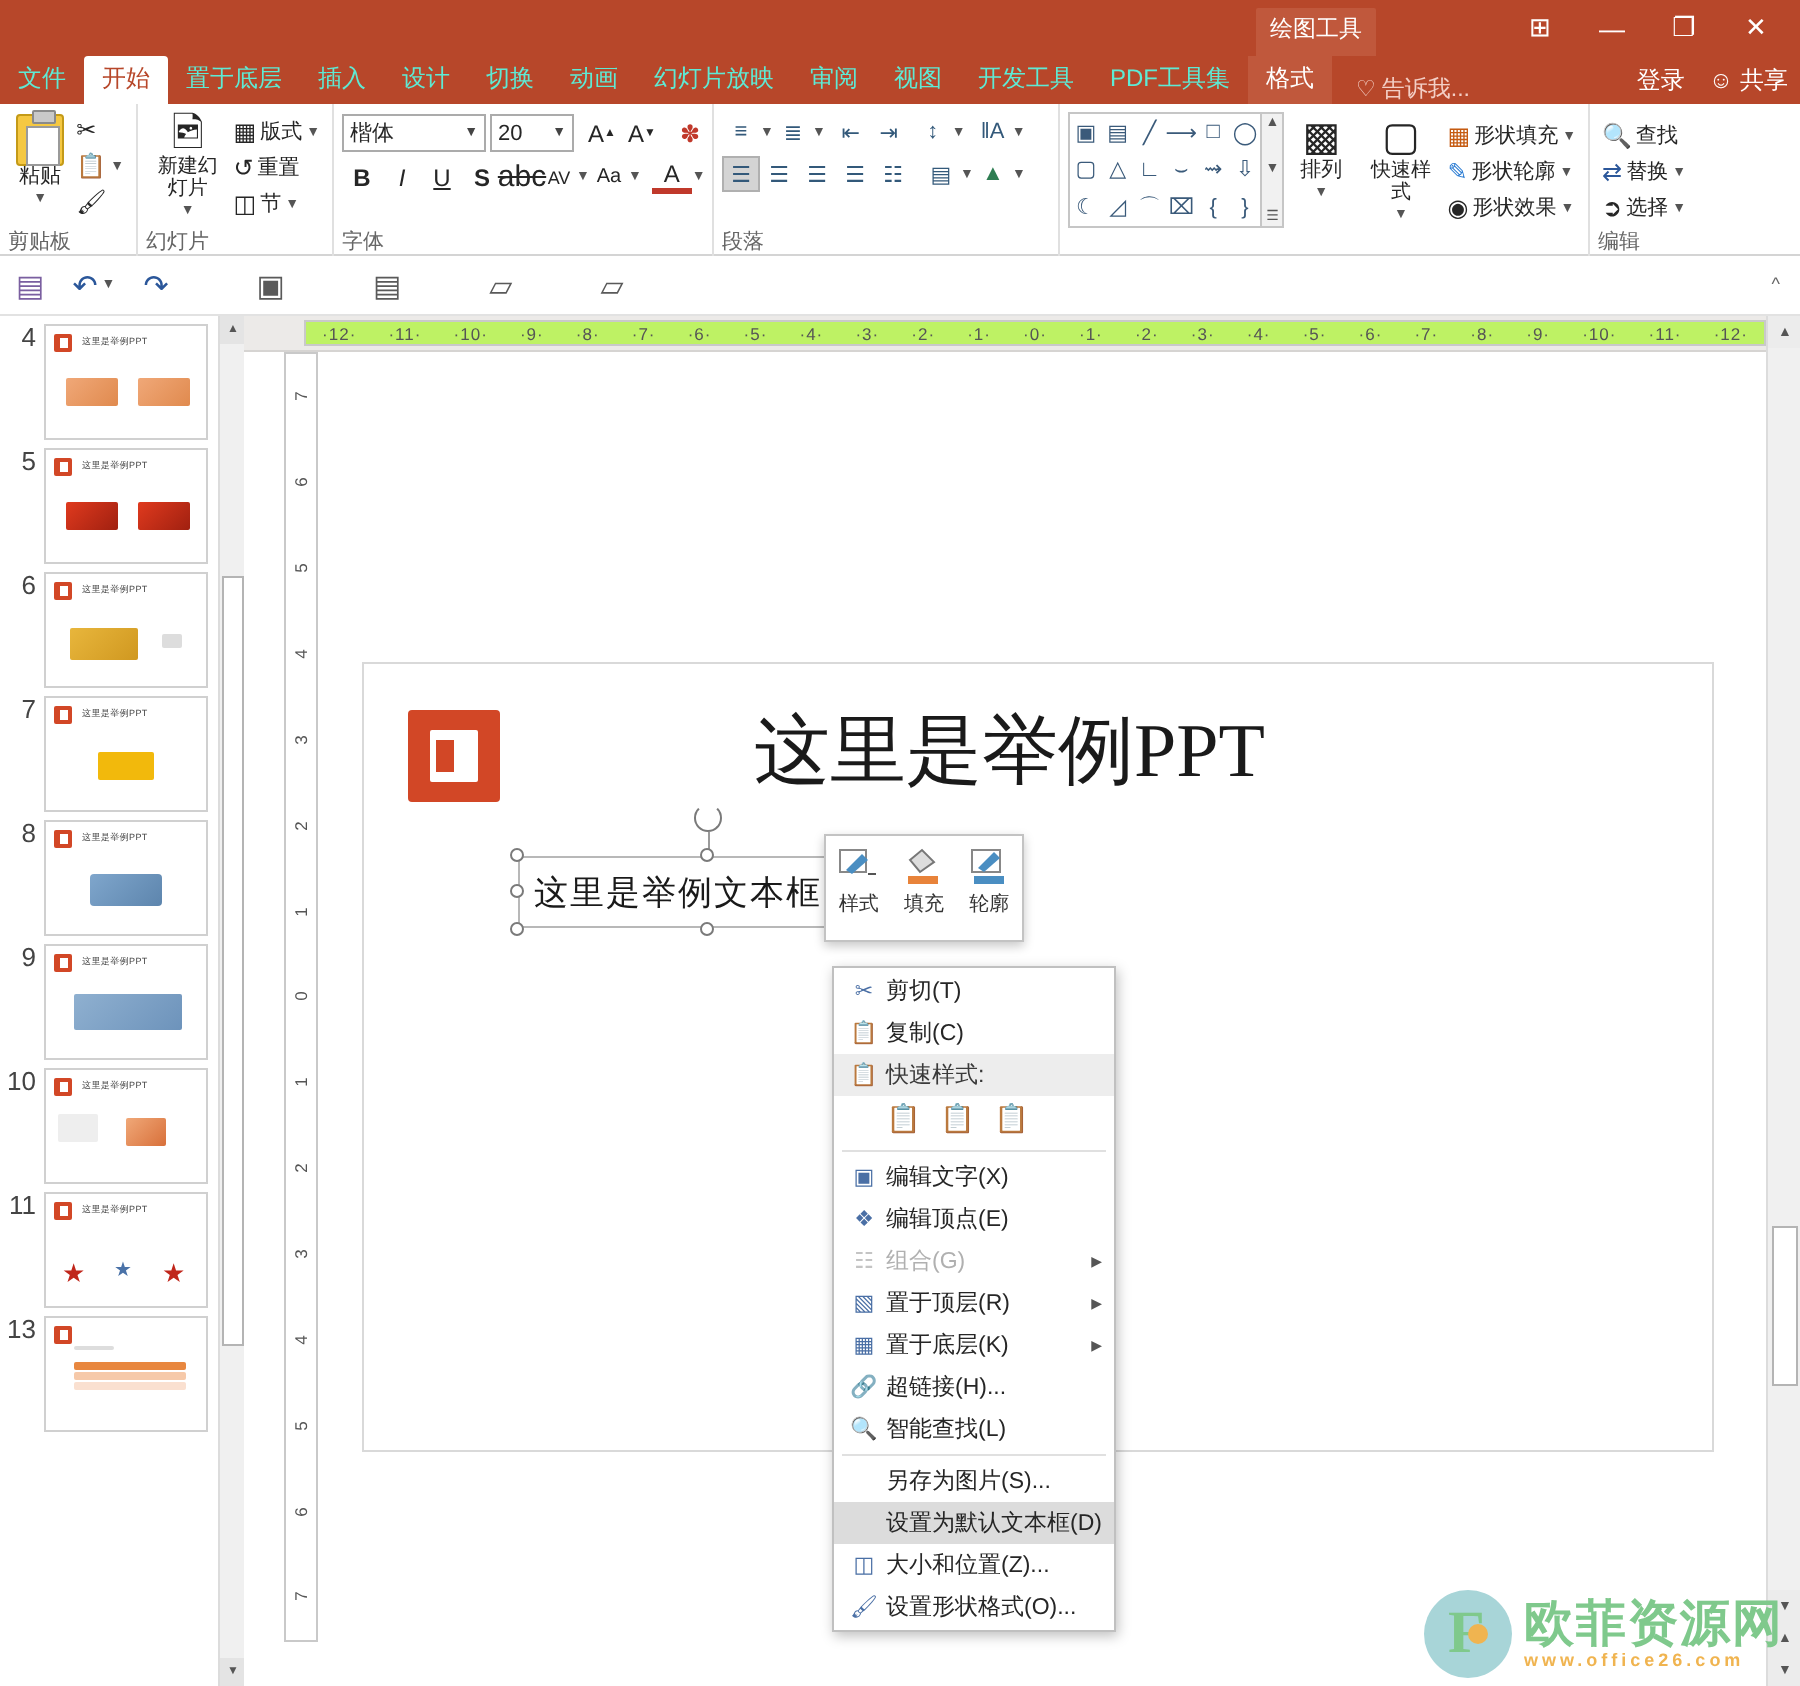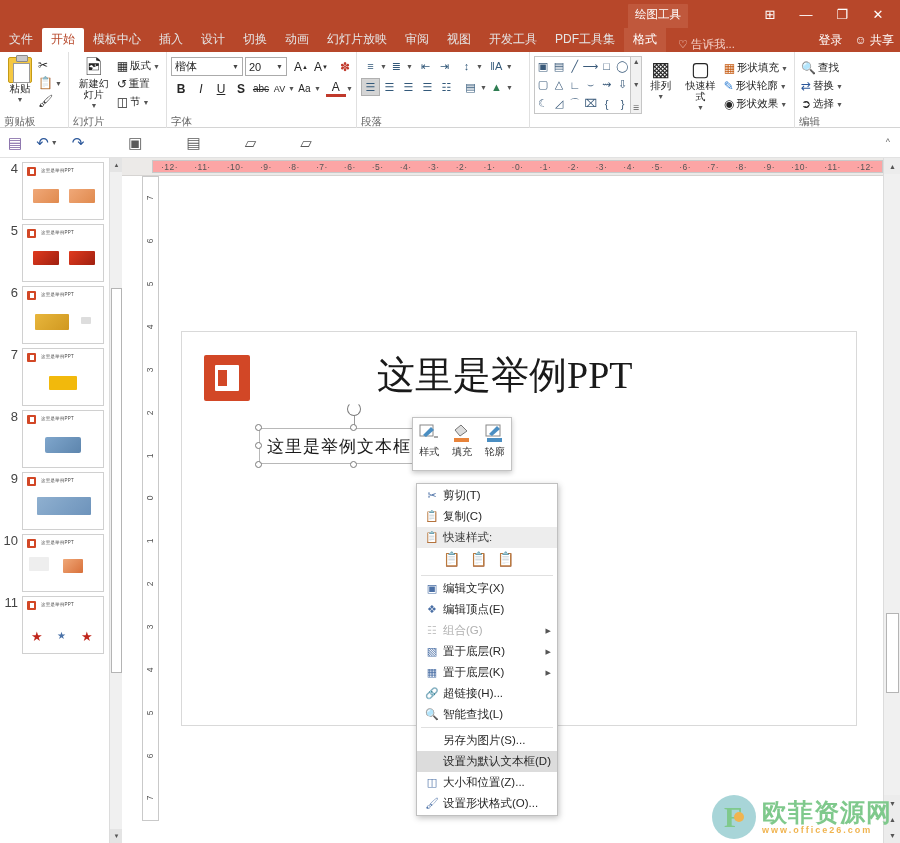--- a/index.html
+++ b/index.html
@@ -25,21 +25,21 @@
   .win-btns { position: absolute; right: 4px; top: 0; display: flex; height: 28px; }
   .win-btn {
     width: 36px; height: 28px; display:flex; align-items:center; justify-content:center;
     color:#fff; font-size: 13px;
   }
   
   .tabrow {
     height: 24px; background: #b7472a; position: relative; display:flex; align-items:flex-end;
   }
   .tab {
-    padding: 3px 9px 5px 9px; color: #e5e5e5; font-size: 12px; white-space:nowrap;
+    padding: 3px 9px 5px 9px; color: #5eead4; font-size: 12px; white-space:nowrap;
     line-height: 16px;
   }
   .tab.active { background: #fff; color: #b7472a; border-radius:2px 2px 0 0; }
   .tab.ctx-active { background: #c0583c; color:#fff; }
   .tellme {
     color:#f3cfc6; font-size: 11.5px; padding-left: 12px; display:flex; align-items:center; gap:3px;
   }
   .bulb { color:#f3cfc6; font-size:11px; }
   .tab-right { position:absolute; right:6px; bottom:3px; display:flex; gap:12px; align-items:flex-start; }
   .tab-right span { color:#fff; font-size:12px; }
@@ -148,21 +148,21 @@
     position:absolute; right:0; top:0; width:13px; bottom:0; background:#f0f0f0; border-left:1px solid #dcdcdc;
   }
   .sb-arrow { width:13px; height:14px; background:#e4e4e4; display:flex; align-items:center; justify-content:center; font-size:6px; color:#555;}
   .sb-thumb { position:absolute; left:1px; width:11px; background:#fff; border:1px solid #b4b4b4; }
   
   .hruler {
     position:absolute; left:122px; right:17px; top:0; height:18px; background:#eceae8;
     border-bottom:1px solid #d6d4d2; display:flex; align-items:center;
   }
   .hruler-inner {
-    margin-left:30px; height:13px; background:#fca5a5; border:1px solid #c9c9c9; flex:1;
+    margin-left:30px; height:13px; background:#bef264; border:1px solid #c9c9c9; flex:1;
     display:flex; align-items:center; justify-content:space-around;
     font-size:8.5px; color:#555; overflow:hidden; white-space:nowrap; letter-spacing:.5px;
   }
   .vruler {
     position:absolute; left:142px; top:18px; width:17px; bottom:22px;
     background:#fff; border:1px solid #c9c9c9;
     display:flex; flex-direction:column; align-items:center; justify-content:space-around;
     font-size:8.5px; color:#555;
   }
   .vruler span { transform: rotate(-90deg); }
@@ -267,21 +267,21 @@
     <div class="win-btn">⊞</div>
     <div class="win-btn">—</div>
     <div class="win-btn">❐</div>
     <div class="win-btn close">✕</div>
   </div>
 </div>
 
 <div class="tabrow">
   <div class="tab">文件</div>
   <div class="tab active">开始</div>
-  <div class="tab">模板中心</div>
+  <div class="tab">置于底层</div>
   <div class="tab">插入</div>
   <div class="tab">设计</div>
   <div class="tab">切换</div>
   <div class="tab">动画</div>
   <div class="tab">幻灯片放映</div>
   <div class="tab">审阅</div>
   <div class="tab">视图</div>
   <div class="tab">开发工具</div>
   <div class="tab">PDF工具集</div>
   <div class="tab ctx-active">格式</div>
@@ -363,21 +363,21 @@
         </div>
         <div class="fbtn" style="margin-left:4px">A<sup style="font-size:6px">▲</sup></div>
         <div class="fbtn">A<sup style="font-size:6px">▼</sup></div>
         <div class="fbtn" style="color:#c0392b; margin-left:4px">✽</div>
       </div>
       <div style="display:flex; align-items:center; margin-top:3px">
         <div class="fbtn bold">B</div>
         <div class="fbtn ital">I</div>
         <div class="fbtn und">U</div>
         <div class="fbtn" style="font-weight:bold">S</div>
-        <div class="fbtn strike" style="font-size:10px">abc</div>
+        <div class="fbtn strike" style="font-size:15px">abc</div>
         <div class="fbtn" style="font-size:9px; width:17px">AV</div>
         <span class="caret">▼</span>
         <div class="fbtn" style="font-size:10px; width:19px">Aa</div>
         <span class="caret">▼</span>
         <div class="fbtn" style="border-bottom:3px solid #c0392b; height:17px; margin-left:5px">A</div>
         <span class="caret">▼</span>
       </div>
     </div>
     <div class="group-name">字体</div>
   </div>
@@ -570,20 +570,30 @@
           </div>
         </div>
         <div class="thumb-row">
           <div class="thumb-num">11</div>
           <div class="thumb">
             <div class="tlogo"></div>
             <div class="ttitle">这里是举例PPT</div>
             <span class="tstar" style="left:8px;top:32px;color:#c0261b">★</span>
             <span class="tstar" style="left:34px;top:33px;color:#4a72a8;font-size:10px">★</span>
             <span class="tstar" style="left:58px;top:32px;color:#c0261b">★</span>
+          </div>
+        </div>
+        <div class="thumb-row">
+          <div class="thumb-num">13</div>
+          <div class="thumb">
+            <div class="tlogo"></div>
+            <div class="tbox" style="left:14px;top:22px;width:56px;height:4px;background:#e8873f"></div>
+            <div class="tbox" style="left:14px;top:27px;width:56px;height:4px;background:#f6c9a9"></div>
+            <div class="tbox" style="left:14px;top:32px;width:56px;height:4px;background:#fae0d0"></div>
+            <div class="tbox" style="left:14px;top:14px;width:20px;height:2px;background:#ddd"></div>
           </div>
         </div>
       </div>
     <div class="thumb-sb">
       <div class="sb-arrow">▲</div>
       <div class="sb-thumb" style="top:130px; height:385px;"></div>
       <div class="sb-arrow" style="position:absolute; bottom:0">▼</div>
     </div>
   </div>
 
@@ -728,21 +738,21 @@
       <span class="cic">❖</span>
       <span>编辑顶点(E)</span>
     </div>
     <div class="ctxitem disabled">
       <span class="cic">☷</span>
       <span>组合(G)</span>
       <span class="submark">▶</span>
     </div>
     <div class="ctxitem">
       <span class="cic">▧</span>
-      <span>置于底层(R)</span>
+      <span>置于顶层(R)</span>
       <span class="submark">▶</span>
     </div>
     <div class="ctxitem">
       <span class="cic">▦</span>
       <span>置于底层(K)</span>
       <span class="submark">▶</span>
     </div>
     <div class="ctxitem">
       <span class="cic">🔗</span>
       <span>超链接(H)...</span>

